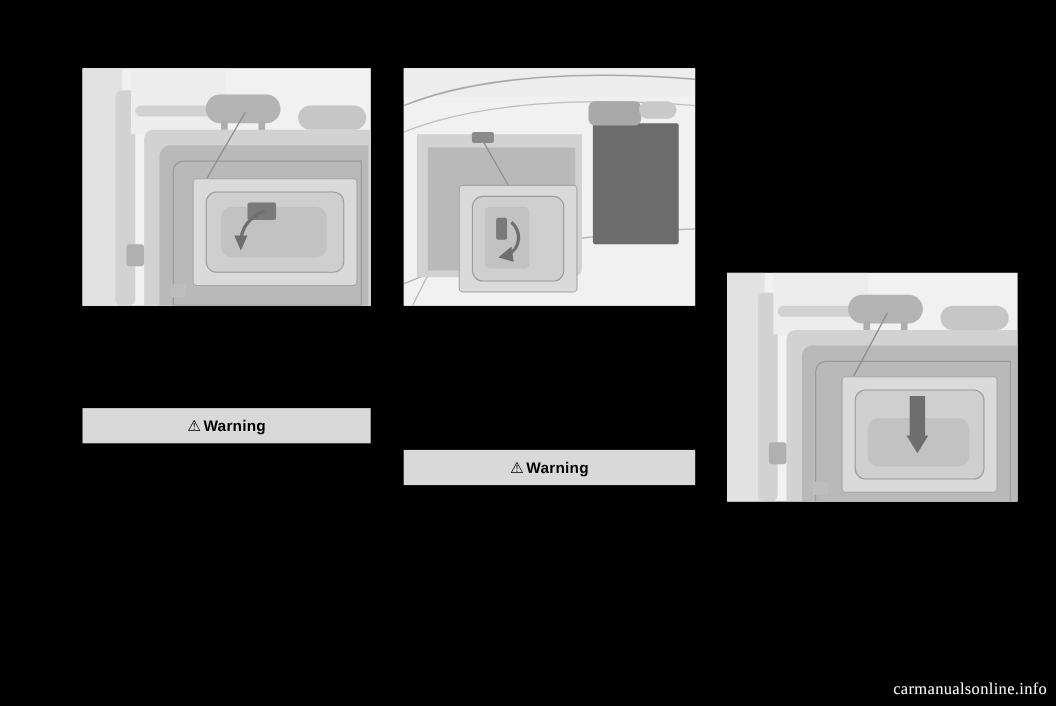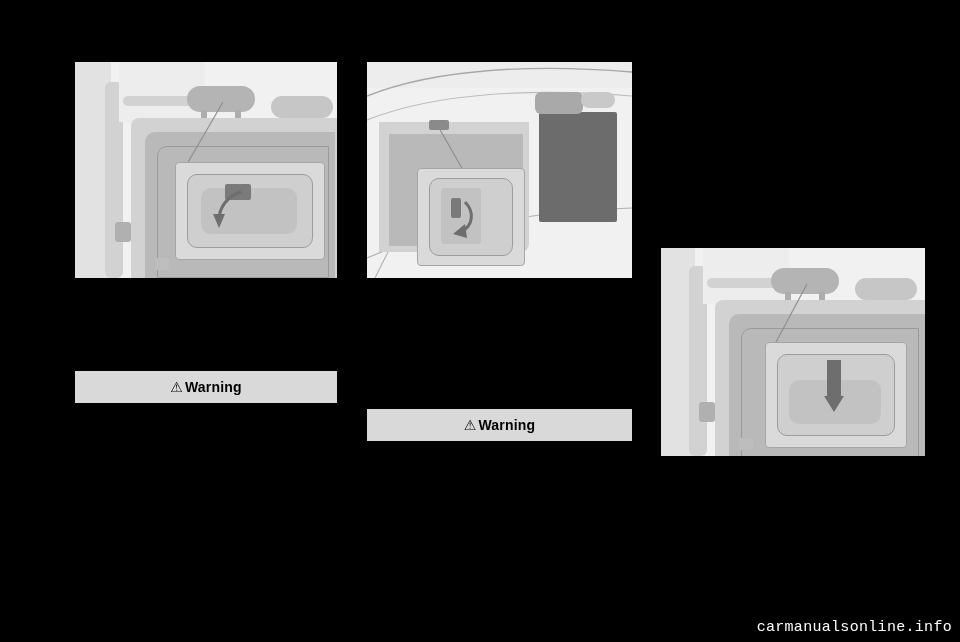--- a/index.html
+++ b/index.html
@@ -80,21 +80,21 @@
     line-height: 1;
   }
   
   .watermark {
     position: absolute;
     right: 8px;
     bottom: 6px;
     color: #ffffff;
     font-size: 15px;
     letter-spacing: 0.3px;
-    font-family: Liberation Mono, monospace;
+    font-family: Liberation Serif, serif;
   }
   
   .col { position: absolute; top: 0; height: 642px; }
 </style>
 </head>
 <body>
 
 <div class="page">
 
   <div class="col" style="left:75px;width:262px;">

